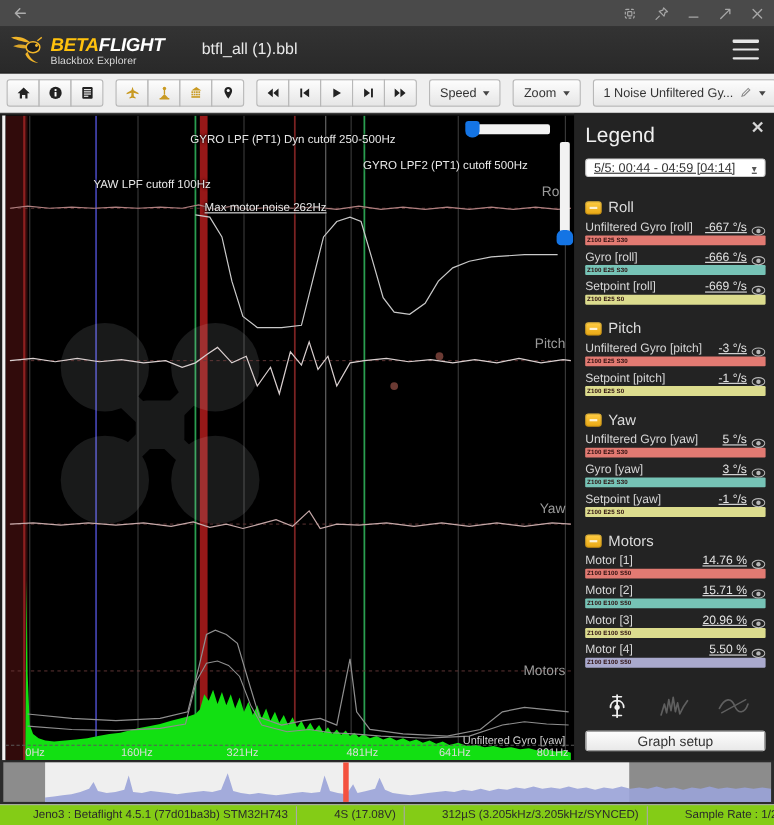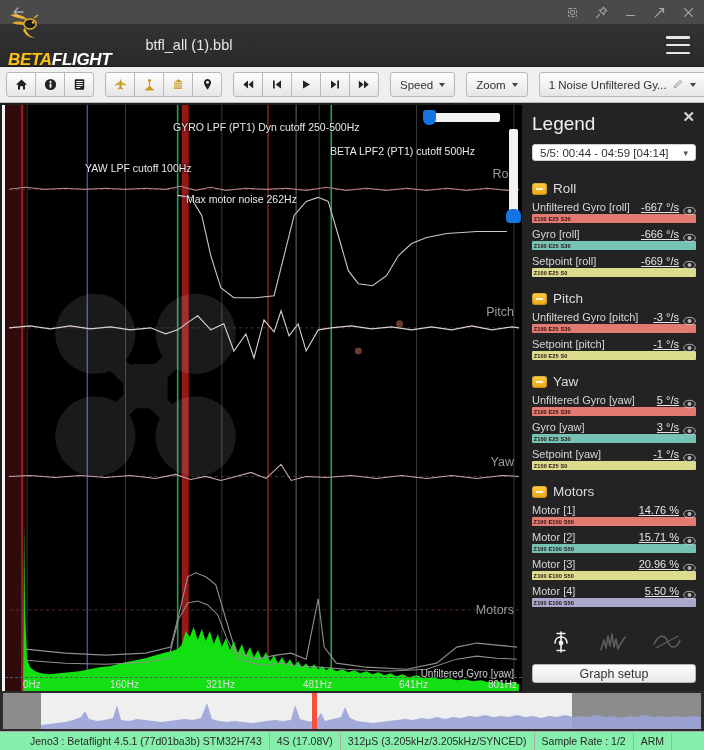--- a/index.html
+++ b/index.html
@@ -11,21 +11,21 @@
   .winbar{height:24px;background:#4a4a4a;display:flex;align-items:center;
           justify-content:space-between;padding:0 8px 0 10px;flex:0 0 24px;}
   .winbar .left{display:flex;align-items:center;}
   .winbar .right{display:flex;align-items:center;gap:14px;}
   .wicon{width:15px;height:15px;opacity:.75;display:block;}
   .wicon svg{display:block;}
 
   
   .header{height:42px;background:linear-gradient(#333,#292929);display:flex;align-items:center;
           padding:0 14px 0 8px;flex:0 0 42px;border-bottom:1px solid #1b1b1b;}
-  .logo{display:flex;align-items:flex-start;gap:4px;flex-direction:column;}
+  .logo{display:flex;align-items:flex-start;gap:4px;}
   .bee{width:34px;height:30px;flex:0 0 34px;}
   .brandtxt{display:flex;flex-direction:column;line-height:1;padding-top:2px;}
   .brand1{font-size:17px;font-weight:bold;font-style:italic;letter-spacing:-.3px;}
   .brand1 .b{color:#ffc20e;}
   .brand1 .f{color:#ffffff;}
   .brand2{font-size:9.5px;color:#d8d8d8;margin-top:2px;letter-spacing:.1px;}
   .filename{color:#e9e9e9;font-size:14.5px;margin-left:34px;}
   .hamburger{margin-left:auto;width:24px;height:18px;display:flex;flex-direction:column;
              justify-content:space-between;cursor:pointer;}
   .hamburger i{display:block;height:2.5px;background:#e6e6e6;border-radius:1px;}
@@ -75,21 +75,21 @@
                  border-radius:6px 6px 4px 4px;}
 
   
   .legend{width:182px;flex:0 0 182px;background:#232323;color:#e3e3e3;position:relative;
           display:flex;flex-direction:column;padding:8px 8px 4px 10px;box-sizing:border-box;}
   .legend .closex{position:absolute;top:6px;right:9px;font-size:15px;color:#d6d6d6;cursor:pointer;
                   line-height:1;font-weight:bold;}
   .legend h2{margin:2px 0 9px 0;font-size:19px;font-weight:normal;color:#efefef;}
   .lselect{height:24px;background:#fff;border:1px solid #cfcfcf;border-radius:3px;display:flex;
            align-items:center;justify-content:space-between;padding:0 7px;color:#333;
-           font-size:11.5px;margin-bottom:11px;cursor:pointer;}
+           font-size:11.5px;margin-bottom:11px;cursor:pointer;text-decoration:underline;}
   .lselect .cv{color:#555;font-size:9px;}
   .grp{display:flex;align-items:center;gap:6px;margin:9px 0 5px 0;}
   .grpsw{width:15px;height:12px;border-radius:3px;background:linear-gradient(#ffcd45,#e8a713);
          box-shadow:inset 0 0 0 1px rgba(0,0,0,.15);}
   .grpsw i{display:block;width:7px;height:2px;background:rgba(255,255,255,.8);margin:5px auto 0;}
   .grpname{font-size:13.5px;color:#dcdcdc;}
   .field{margin-bottom:5px;}
   .frow{display:flex;align-items:center;justify-content:space-between;gap:4px;}
   .fname{font-size:11px;color:#d6d6d6;white-space:nowrap;overflow:hidden;text-overflow:ellipsis;}
   .fval{font-size:11px;color:#e4e4e4;white-space:nowrap;margin-left:auto;text-decoration:underline;}
@@ -106,22 +106,22 @@
           font-size:12.5px;cursor:pointer;margin:auto 0 4px 0;}
 
   
   .scrubwrap{height:40px;flex:0 0 40px;background:#2b2b2b;padding:2px 3px;box-sizing:border-box;}
   .scrub{position:relative;height:36px;background:#8c8c8c;overflow:hidden;}
   .scrub .active{position:absolute;top:0;bottom:0;left:5.5%;width:76%;background:#efefef;}
   .scrub .wave{position:absolute;inset:0;}
   .scrub .cursor{position:absolute;top:0;bottom:0;left:44.2%;width:5px;background:#f4513f;}
 
   
-  .status{height:18px;flex:0 0 18px;background:#86efac;border-top:1px solid #a9a9a9;display:flex;
-          align-items:center;font-size:10.5px;color:#2a2a2a;}
+  .status{height:18px;flex:0 0 18px;background:#84cc16;border-top:1px solid #a9a9a9;display:flex;
+          align-items:center;font-size:10.5px;color:#2a2a2a;gap:27px;}
   .status .cell{padding:0 7px;border-right:1px solid #a9a9a9;line-height:17px;white-space:nowrap;}
   .status .cell:first-child{padding-left:30px;}
   .status .cell.last{border-right:1px solid #a9a9a9;}
   .status .fill{flex:1;}
 </style>
 </head>
 <body>
 
 <div class="app">
 
@@ -353,35 +353,35 @@
 
         <path d="M18,580 L19,420 L20,505 L22,552 L25,560 L30,564 L36,566 L44,567 L54,566 L64,565 L74,564 L84,562 L94,560 L104,559 L112,557 L120,555 L130,553 L140,551 L150,548 L158,546 L166,544 L172,542
                  L176,538 L180,524 L184,530 L188,520 L192,533 L196,522 L200,534 L204,524 L208,537 L212,527 L216,540 L220,531 L224,543 L228,534 L232,546 L236,537 L240,548 L244,540 L248,550 L252,543 L256,552 L260,545 L264,554 L268,548 L272,556 L276,550 L280,557 L284,552 L288,559 L292,554 L296,560 L300,556 L304,561 L308,557 L312,562 L316,559 L320,563 L324,560 L330,564 L336,562 L342,565 L348,563 L354,566 L360,564 L366,567 L372,565 L378,568 L384,566 L390,569 L396,567 L402,570 L410,568 L418,571 L426,570 L434,572 L442,571 L450,573 L458,572 L466,574 L474,573 L482,575 L490,574 L498,576 L506,575 L512,577 L512,586 L18,586 Z" fill="#12e012"></path>
 
         <path d="M20,542 L60,546 L100,548 L140,546 L165,540 L175,500 L182,470 L190,466 L200,470 L210,478 L220,512 L230,545 L250,552 L270,548 L285,546 L300,552 L312,492 L318,540 L330,556 L360,560 L400,562 L430,556 L450,540 L470,536 L490,538 L510,540" stroke="#8f8f8f" stroke-width="1.1" fill="none"></path>
         <path d="M20,553 L60,556 L100,557 L140,555 L163,551 L173,512 L182,496 L192,494 L202,498 L212,508 L222,534 L232,552 L255,558 L275,556 L295,559 L315,560 L340,562 L380,564 L420,562 L450,552 L470,549 L490,551 L510,552" stroke="#8f8f8f" stroke-width="1" fill="none"></path>
       </svg>
 
       <div class="ann" style="left:80px;top:57px;">YAW LPF cutoff 100Hz</div>
       <div class="ann" style="left:168px;top:16px;">GYRO LPF (PT1) Dyn cutoff 250-500Hz</div>
-      <div class="ann" style="left:325px;top:40px;">BETA LPF2 (PT1) cutoff 500Hz</div>
-      <div class="ann" style="left:181px;top:88px;">Max motor noise 262Hz</div>
+      <div class="ann" style="left:325px;top:40px;">GYRO LPF2 (PT1) cutoff 500Hz</div>
+      <div class="ann" style="left:181px;top:78px;text-decoration:underline;">Max motor noise 262Hz</div>
 
       <div class="tracelabel" style="top:62px;right:8px;">Roll</div>
       <div class="tracelabel" style="top:200px;right:8px;">Pitch</div>
       <div class="tracelabel" style="top:350px;right:8px;">Yaw</div>
       <div class="tracelabel" style="top:498px;right:8px;">Motors</div>
       <div class="tracelabel sm" style="top:563px;right:8px;">Unfiltered Gyro [yaw]</div>
 
       <div class="axis">
         <div class="axislineh"></div>
         <span class="tick" style="left:18px;">0Hz</span>
         <span class="tick" style="left:105px;">160Hz</span>
         <span class="tick" style="left:201px;">321Hz</span>
-        <span class="tick" style="left:298px;">481Hz</span>
+        <span class="tick" style="left:310px;">481Hz</span>
         <span class="tick" style="left:394px;">641Hz</span>
         <span class="tick" style="left:483px;">801Hz</span>
       </div>
 
       <div class="sliderH">
         <div class="knob"></div>
       </div>
       <div class="sliderV">
         <div class="knob"></div>
       </div>

